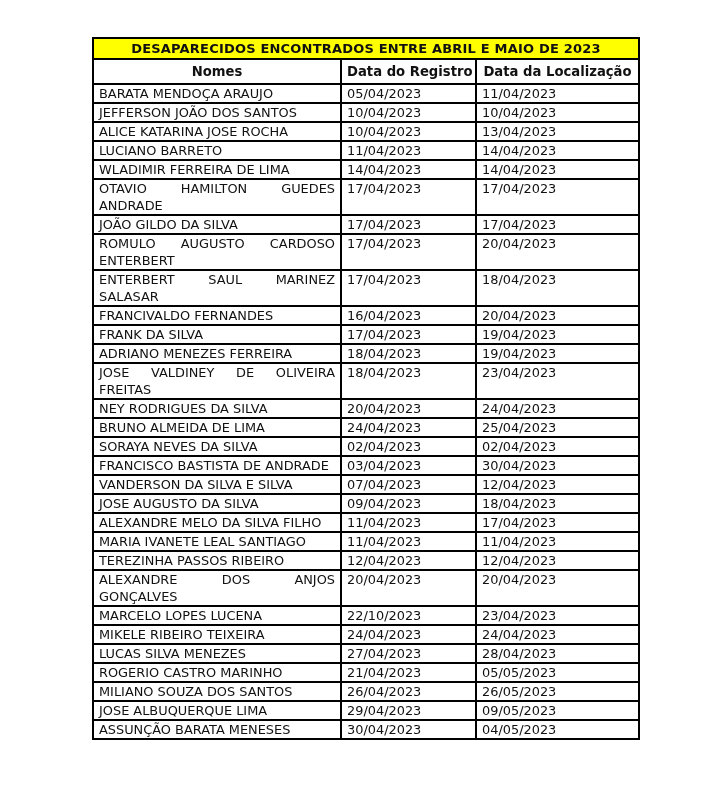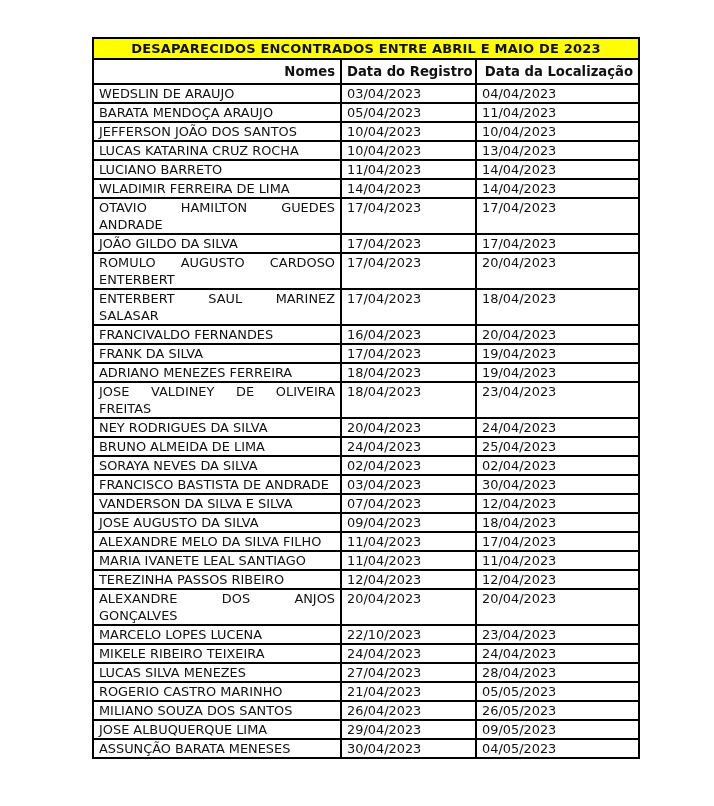--- a/index.html
+++ b/index.html
@@ -36,21 +36,21 @@
     font-weight: bold;
     line-height: 15px;
     padding: 2px 4px;
     text-align: center;
     letter-spacing: 0.2px;
     white-space: nowrap;
   }
   tr.header-row th {
     font-size: 13.2px;
     font-weight: bold;
-    text-align: right;
+    text-align: center;
     line-height: 17px;
     padding: 3px 5px;
     white-space: nowrap;
   }
   tbody td {
     font-size: 12.9px;
     line-height: 17px;
     padding: 0 5px;
   }
   tbody td.name-cell {
@@ -76,36 +76,31 @@
         <th colspan="3" style="background: rgb(255, 255, 0);">DESAPARECIDOS ENCONTRADOS ENTRE ABRIL E MAIO DE 2023</th>
       </tr>
       <tr class="header-row">
         <th>Nomes</th>
         <th>Data do Registro</th>
         <th>Data da Localização</th>
       </tr>
     </thead>
     <tbody>
         <tr>
-          <td class="name-cell">WEDSLIN DE ARAUJO</td>
-          <td class="date-cell">03/04/2023</td>
-          <td class="date-cell">04/04/2023</td>
-        </tr>
-        <tr>
           <td class="name-cell">BARATA MENDOÇA ARAUJO</td>
           <td class="date-cell">05/04/2023</td>
           <td class="date-cell">11/04/2023</td>
         </tr>
         <tr>
           <td class="name-cell">JEFFERSON JOÃO DOS SANTOS</td>
           <td class="date-cell">10/04/2023</td>
           <td class="date-cell">10/04/2023</td>
         </tr>
         <tr>
-          <td class="name-cell">LUCAS KATARINA CRUZ ROCHA</td>
+          <td class="name-cell">ALICE KATARINA JOSE ROCHA</td>
           <td class="date-cell">10/04/2023</td>
           <td class="date-cell">13/04/2023</td>
         </tr>
         <tr>
           <td class="name-cell">LUCIANO BARRETO</td>
           <td class="date-cell">11/04/2023</td>
           <td class="date-cell">14/04/2023</td>
         </tr>
         <tr>
           <td class="name-cell">WLADIMIR FERREIRA DE LIMA</td>

